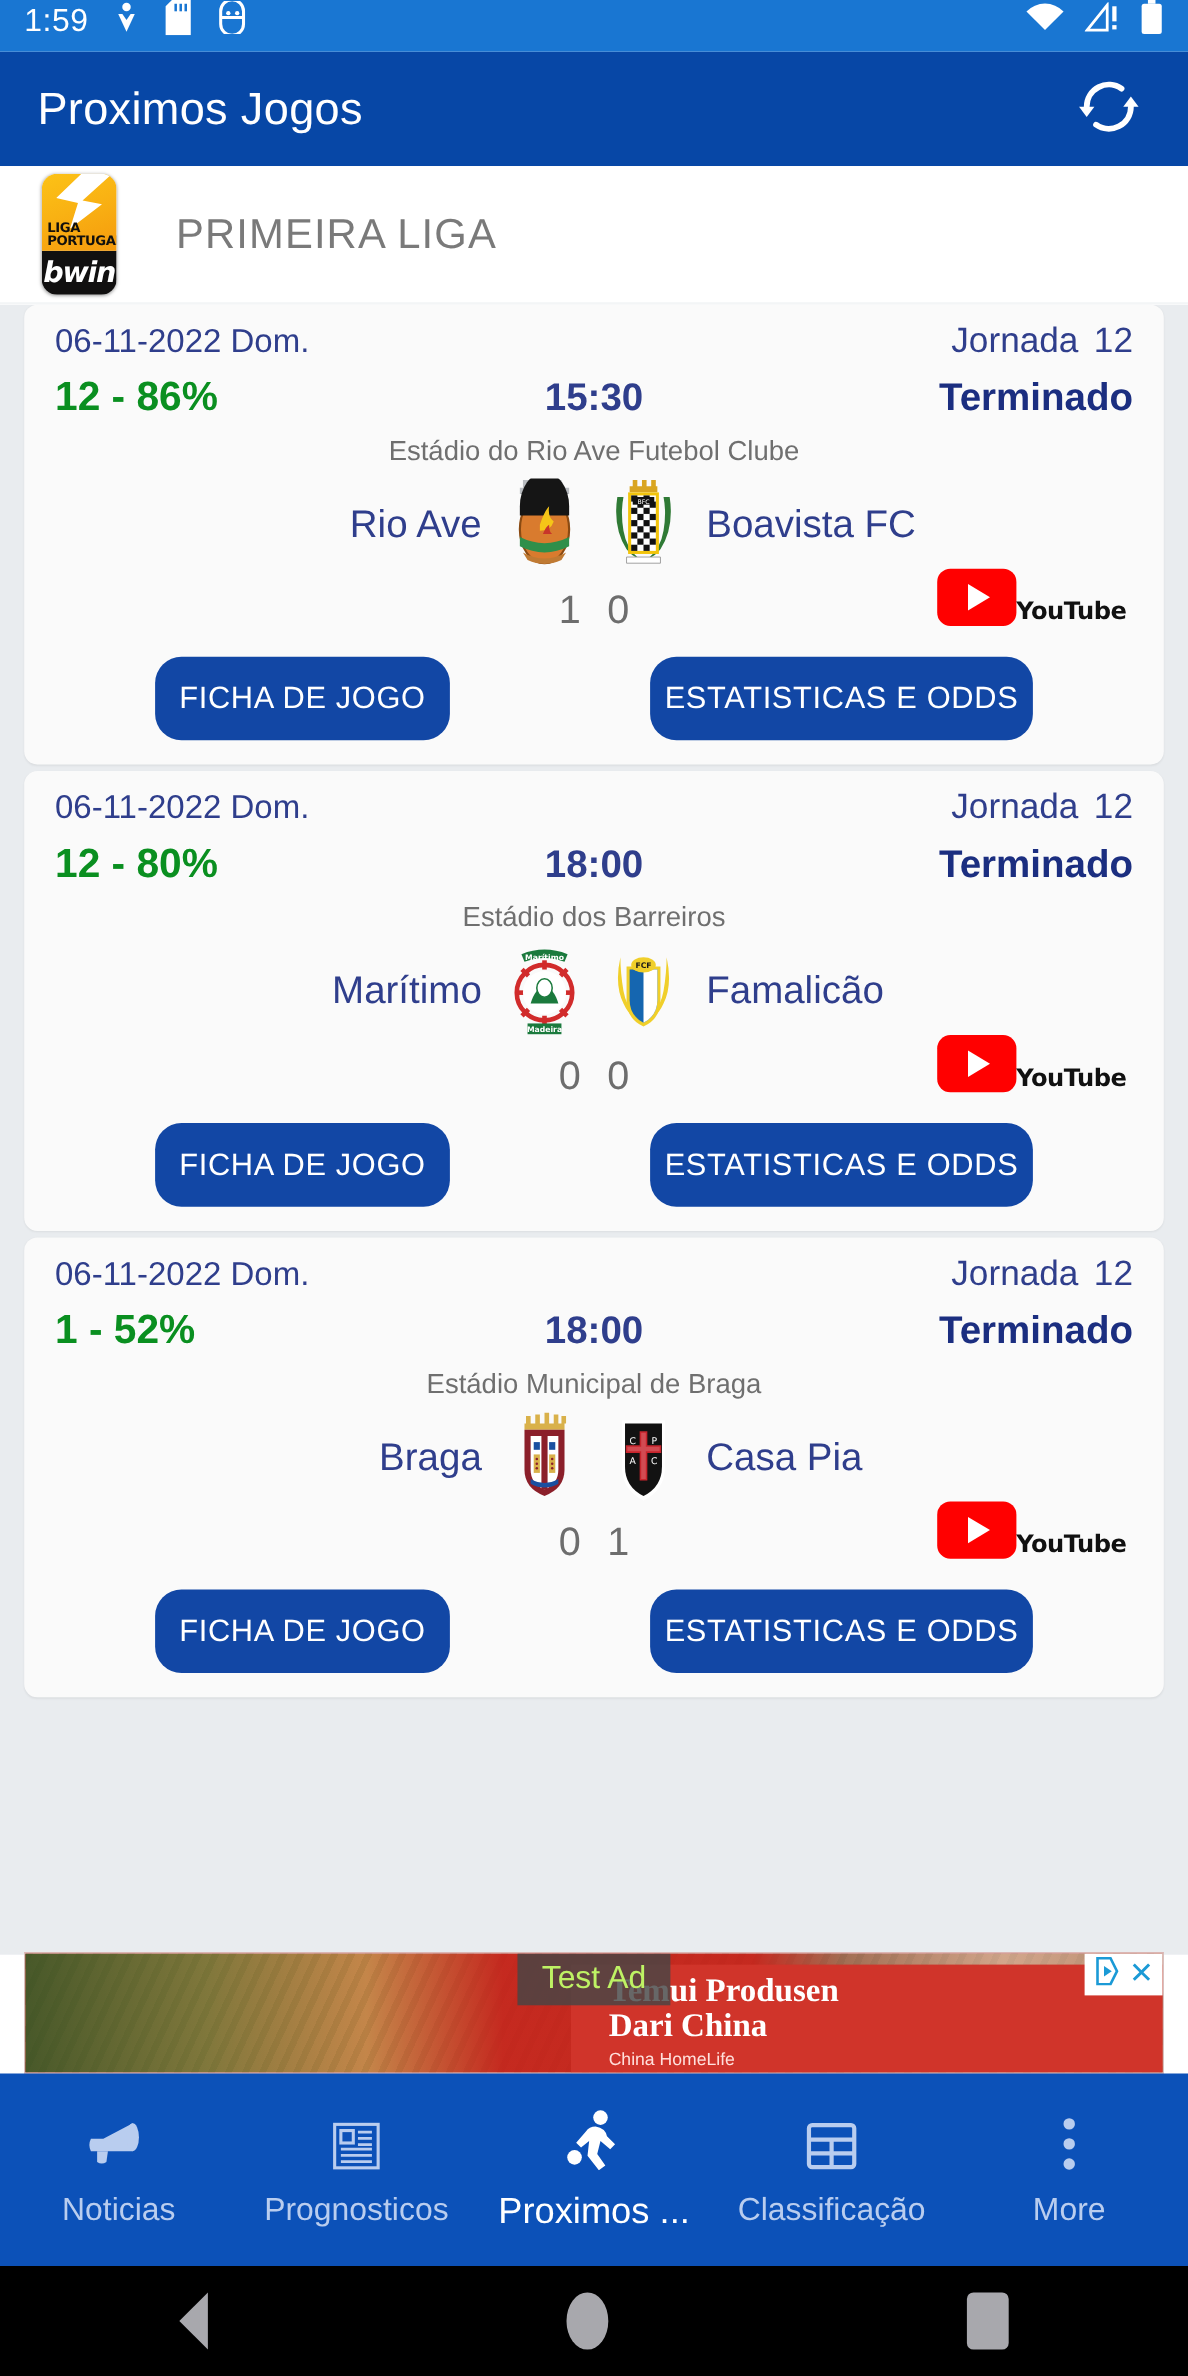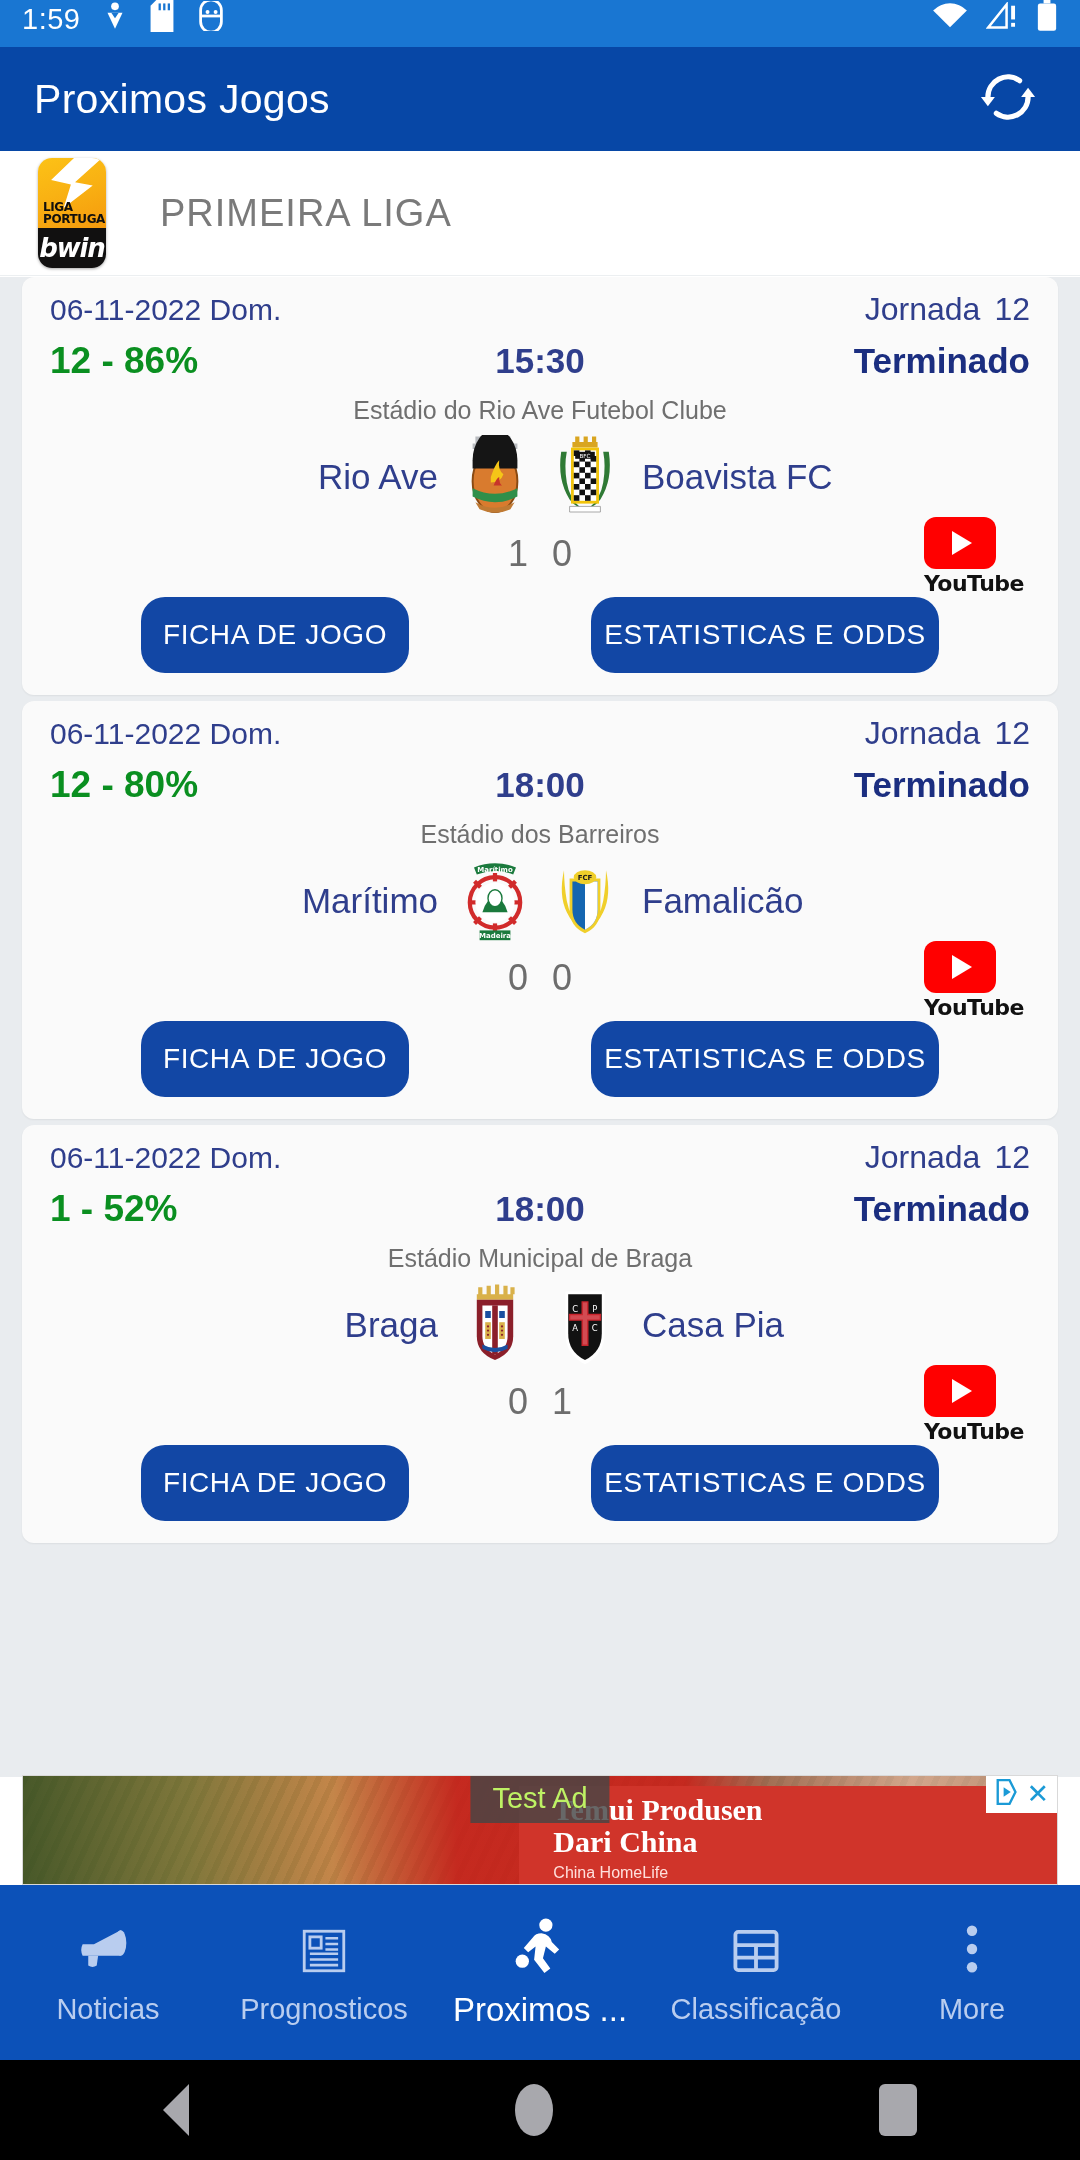--- a/index.html
+++ b/index.html
@@ -103,21 +103,21 @@
   .crest + .crest{ margin-left:20px; }
 
   .row-score{
     display:flex; align-items:center; justify-content:center;
     margin-top:4px; gap:24px; position:relative; height:62px;
   }
   .score{ font-size:36px; color:#6d6d6d; }
 
   .yt{
     position:absolute; right:6px; top:-6px;
-    display:flex; flex-direction:column; align-items:flex-start;
+    display:flex; flex-direction:row; align-items:flex-end;
   }
   .yt-badge{
     width:72px; height:52px; background:#ff0000; border-radius:12px;
     display:flex; align-items:center; justify-content:center;
   }
   .yt-tri{
     width:0; height:0; border-left:20px solid #fff;
     border-top:12px solid transparent; border-bottom:12px solid transparent;
     margin-left:4px;
   }

